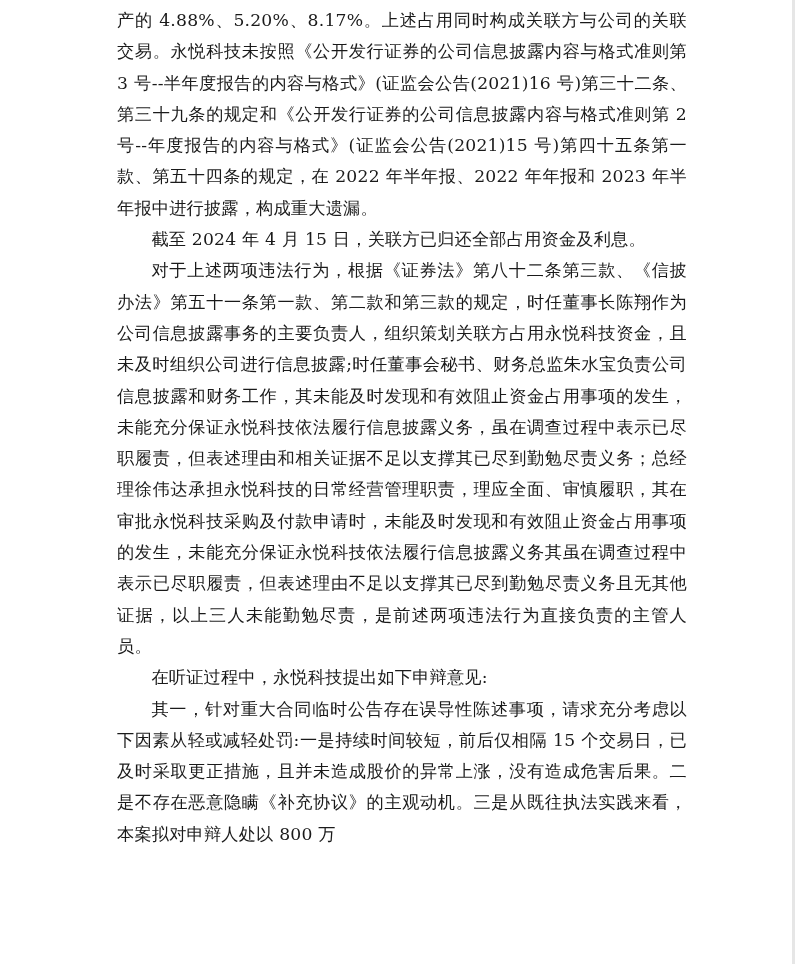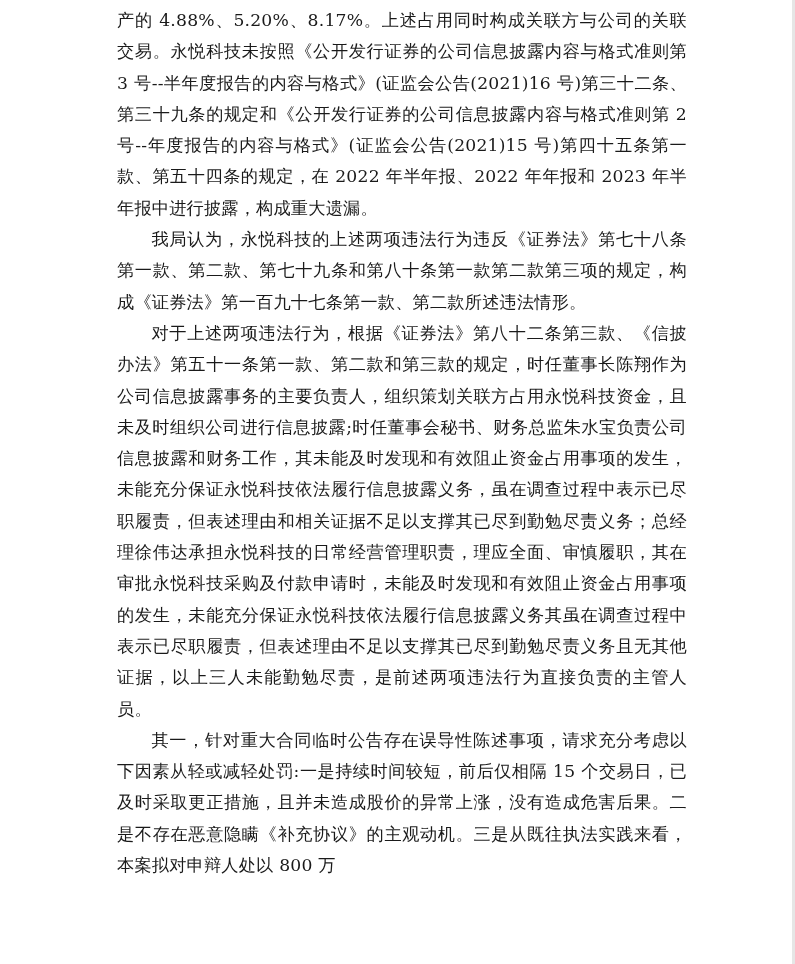--- a/index.html
+++ b/index.html
@@ -49,18 +49,19 @@
   .para.indent {
     text-indent: 2em;
   }
 </style>
 </head>
 <body>
 
 <div class="page">
   <div class="content">
     <p class="para">产的 4.88%、5.20%、8.17%。上述占用同时构成关联方与公司的关联交易。永悦科技未按照《公开发行证券的公司信息披露内容与格式准则第 3 号--半年度报告的内容与格式》(证监会公告(2021)16 号)第三十二条、第三十九条的规定和《公开发行证券的公司信息披露内容与格式准则第 2 号--年度报告的内容与格式》(证监会公告(2021)15 号)第四十五条第一款、第五十四条的规定，在 2022 年半年报、2022 年年报和 2023 年半年报中进行披露，构成重大遗漏。</p>
-    <p class="para indent">我局认为，永悦科技的上述两项违法行为违反《证券法》第七十八条第一款、第二款、第七十九条和第八十条第一款第二款第三项的规定，构成《证券法》第一百九十七条第一款、第二款所述违法情形。</p>
+    <p class="para indent">截至 2024 年 4 月 15 日，关联方已归还全部占用资金及利息。</p>
     <p class="para indent">对于上述两项违法行为，根据《证券法》第八十二条第三款、《信披办法》第五十一条第一款、第二款和第三款的规定，时任董事长陈翔作为公司信息披露事务的主要负责人，组织策划关联方占用永悦科技资金，且未及时组织公司进行信息披露;时任董事会秘书、财务总监朱水宝负责公司信息披露和财务工作，其未能及时发现和有效阻止资金占用事项的发生，未能充分保证永悦科技依法履行信息披露义务，虽在调查过程中表示已尽职履责，但表述理由和相关证据不足以支撑其已尽到勤勉尽责义务；总经理徐伟达承担永悦科技的日常经营管理职责，理应全面、审慎履职，其在审批永悦科技采购及付款申请时，未能及时发现和有效阻止资金占用事项的发生，未能充分保证永悦科技依法履行信息披露义务其虽在调查过程中表示已尽职履责，但表述理由不足以支撑其已尽到勤勉尽责义务且无其他证据，以上三人未能勤勉尽责，是前述两项违法行为直接负责的主管人员。</p>
+    <p class="para indent">在听证过程中，永悦科技提出如下申辩意见:</p>
     <p class="para indent">其一，针对重大合同临时公告存在误导性陈述事项，请求充分考虑以下因素从轻或减轻处罚:一是持续时间较短，前后仅相隔 15 个交易日，已及时采取更正措施，且并未造成股价的异常上涨，没有造成危害后果。二是不存在恶意隐瞒《补充协议》的主观动机。三是从既往执法实践来看，本案拟对申辩人处以 800 万</p>
   </div>
 </div>
 <div class="edge-strip"></div>
 
 </body></html>

